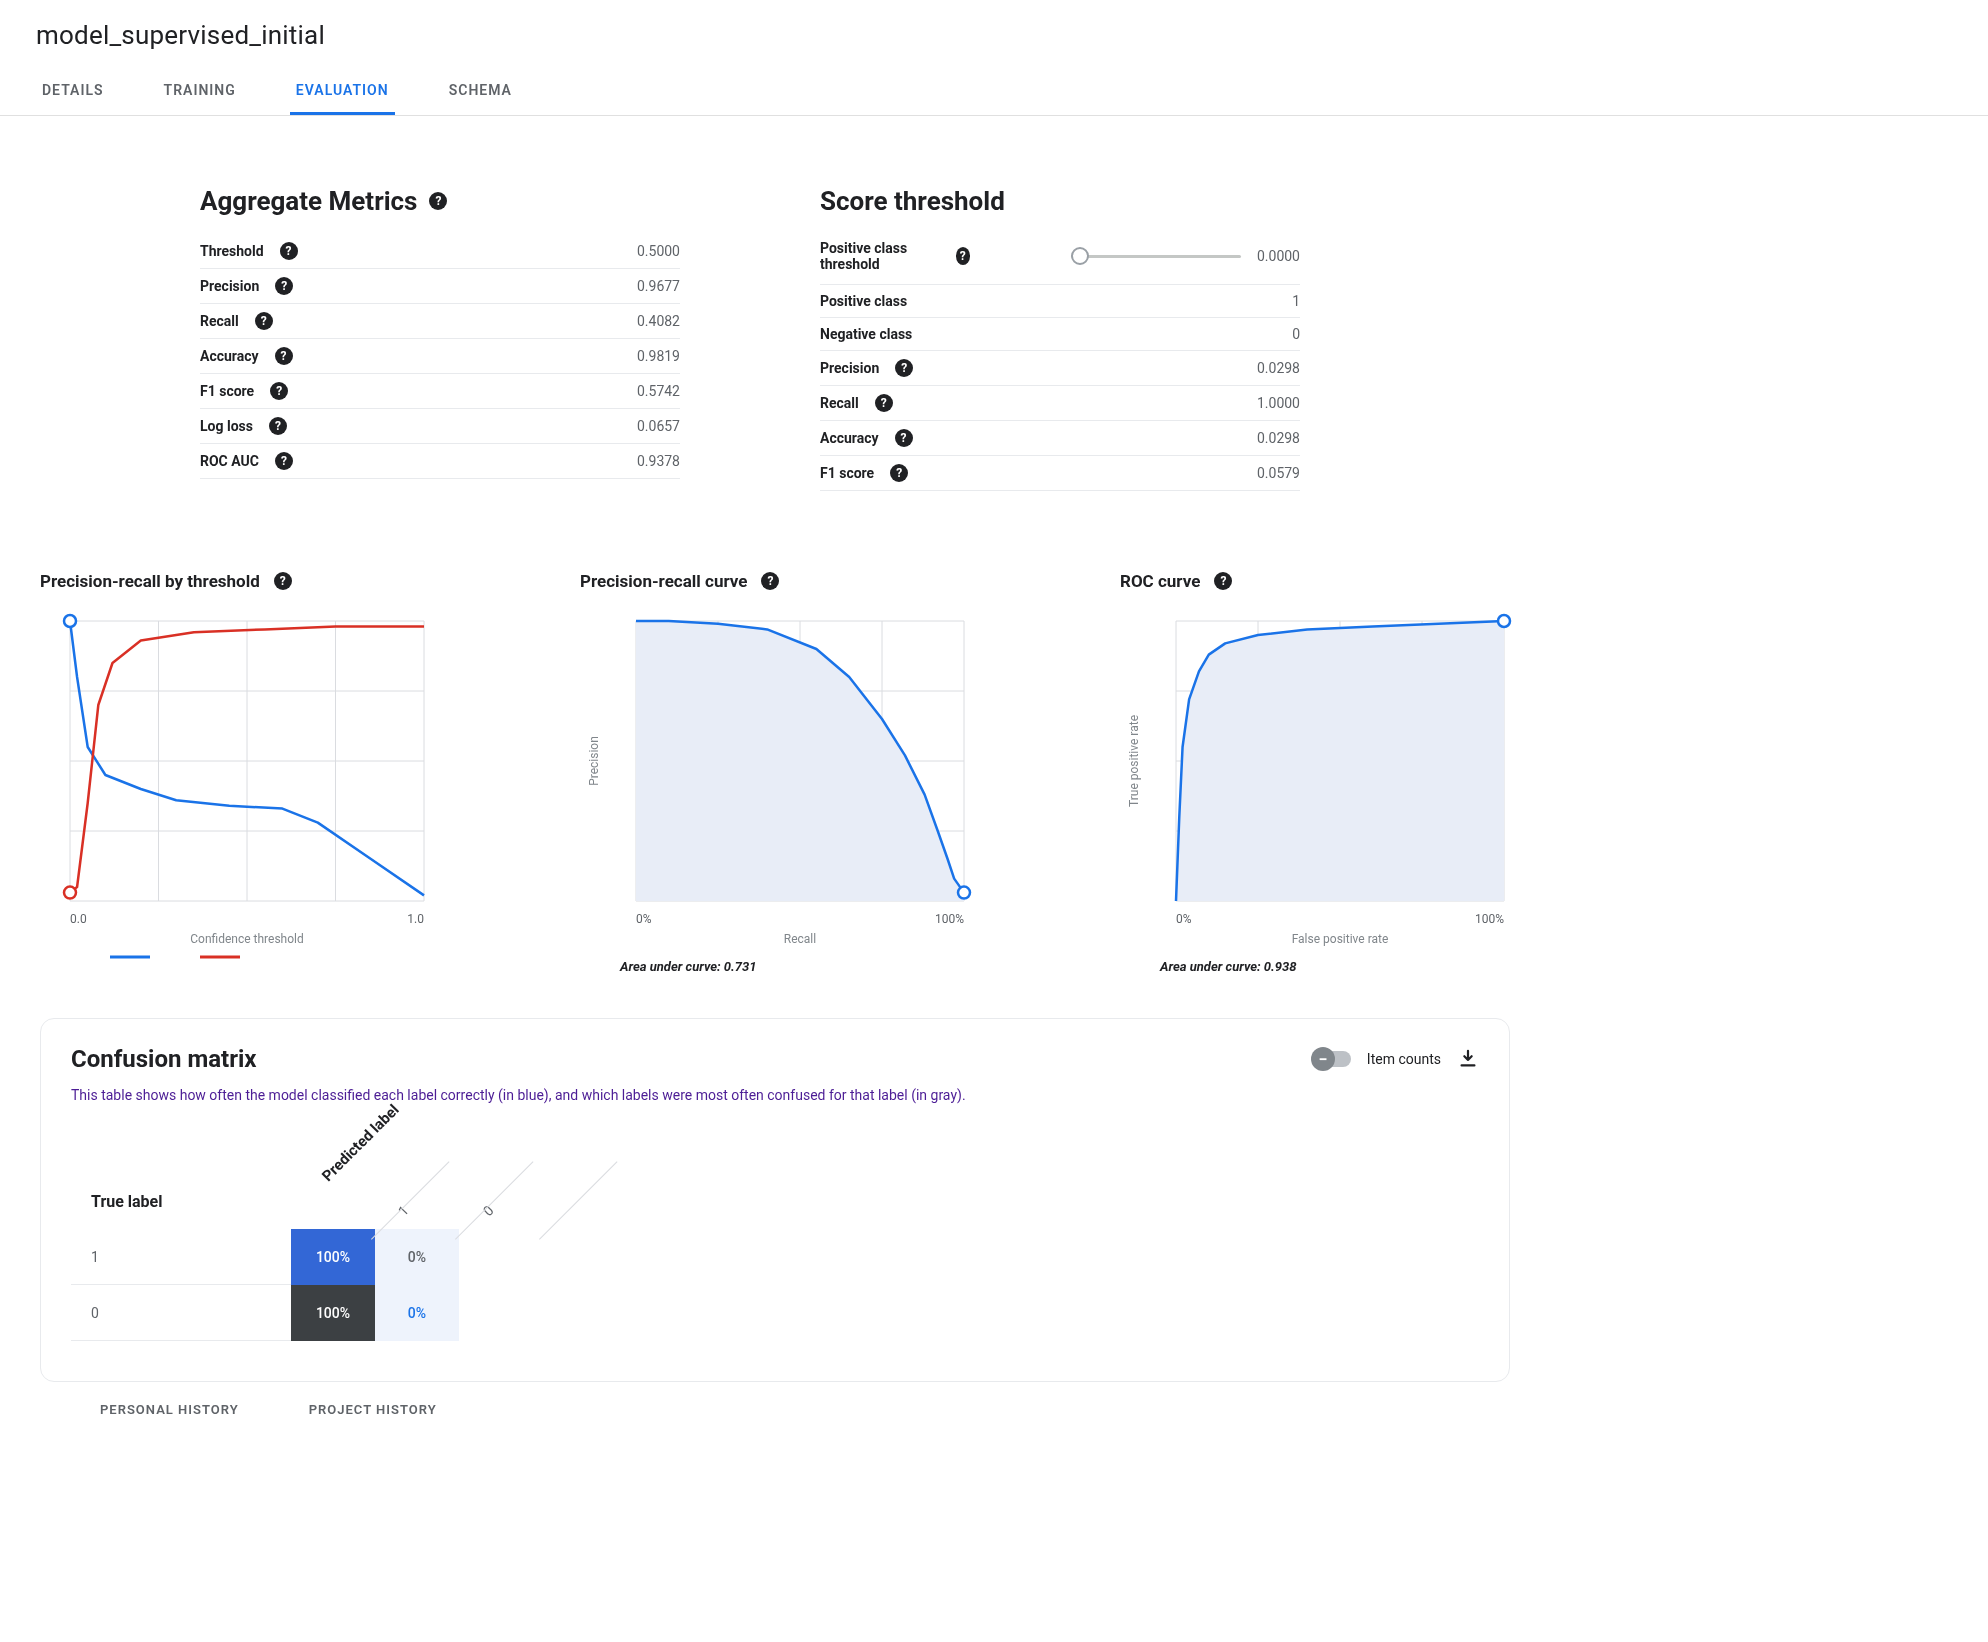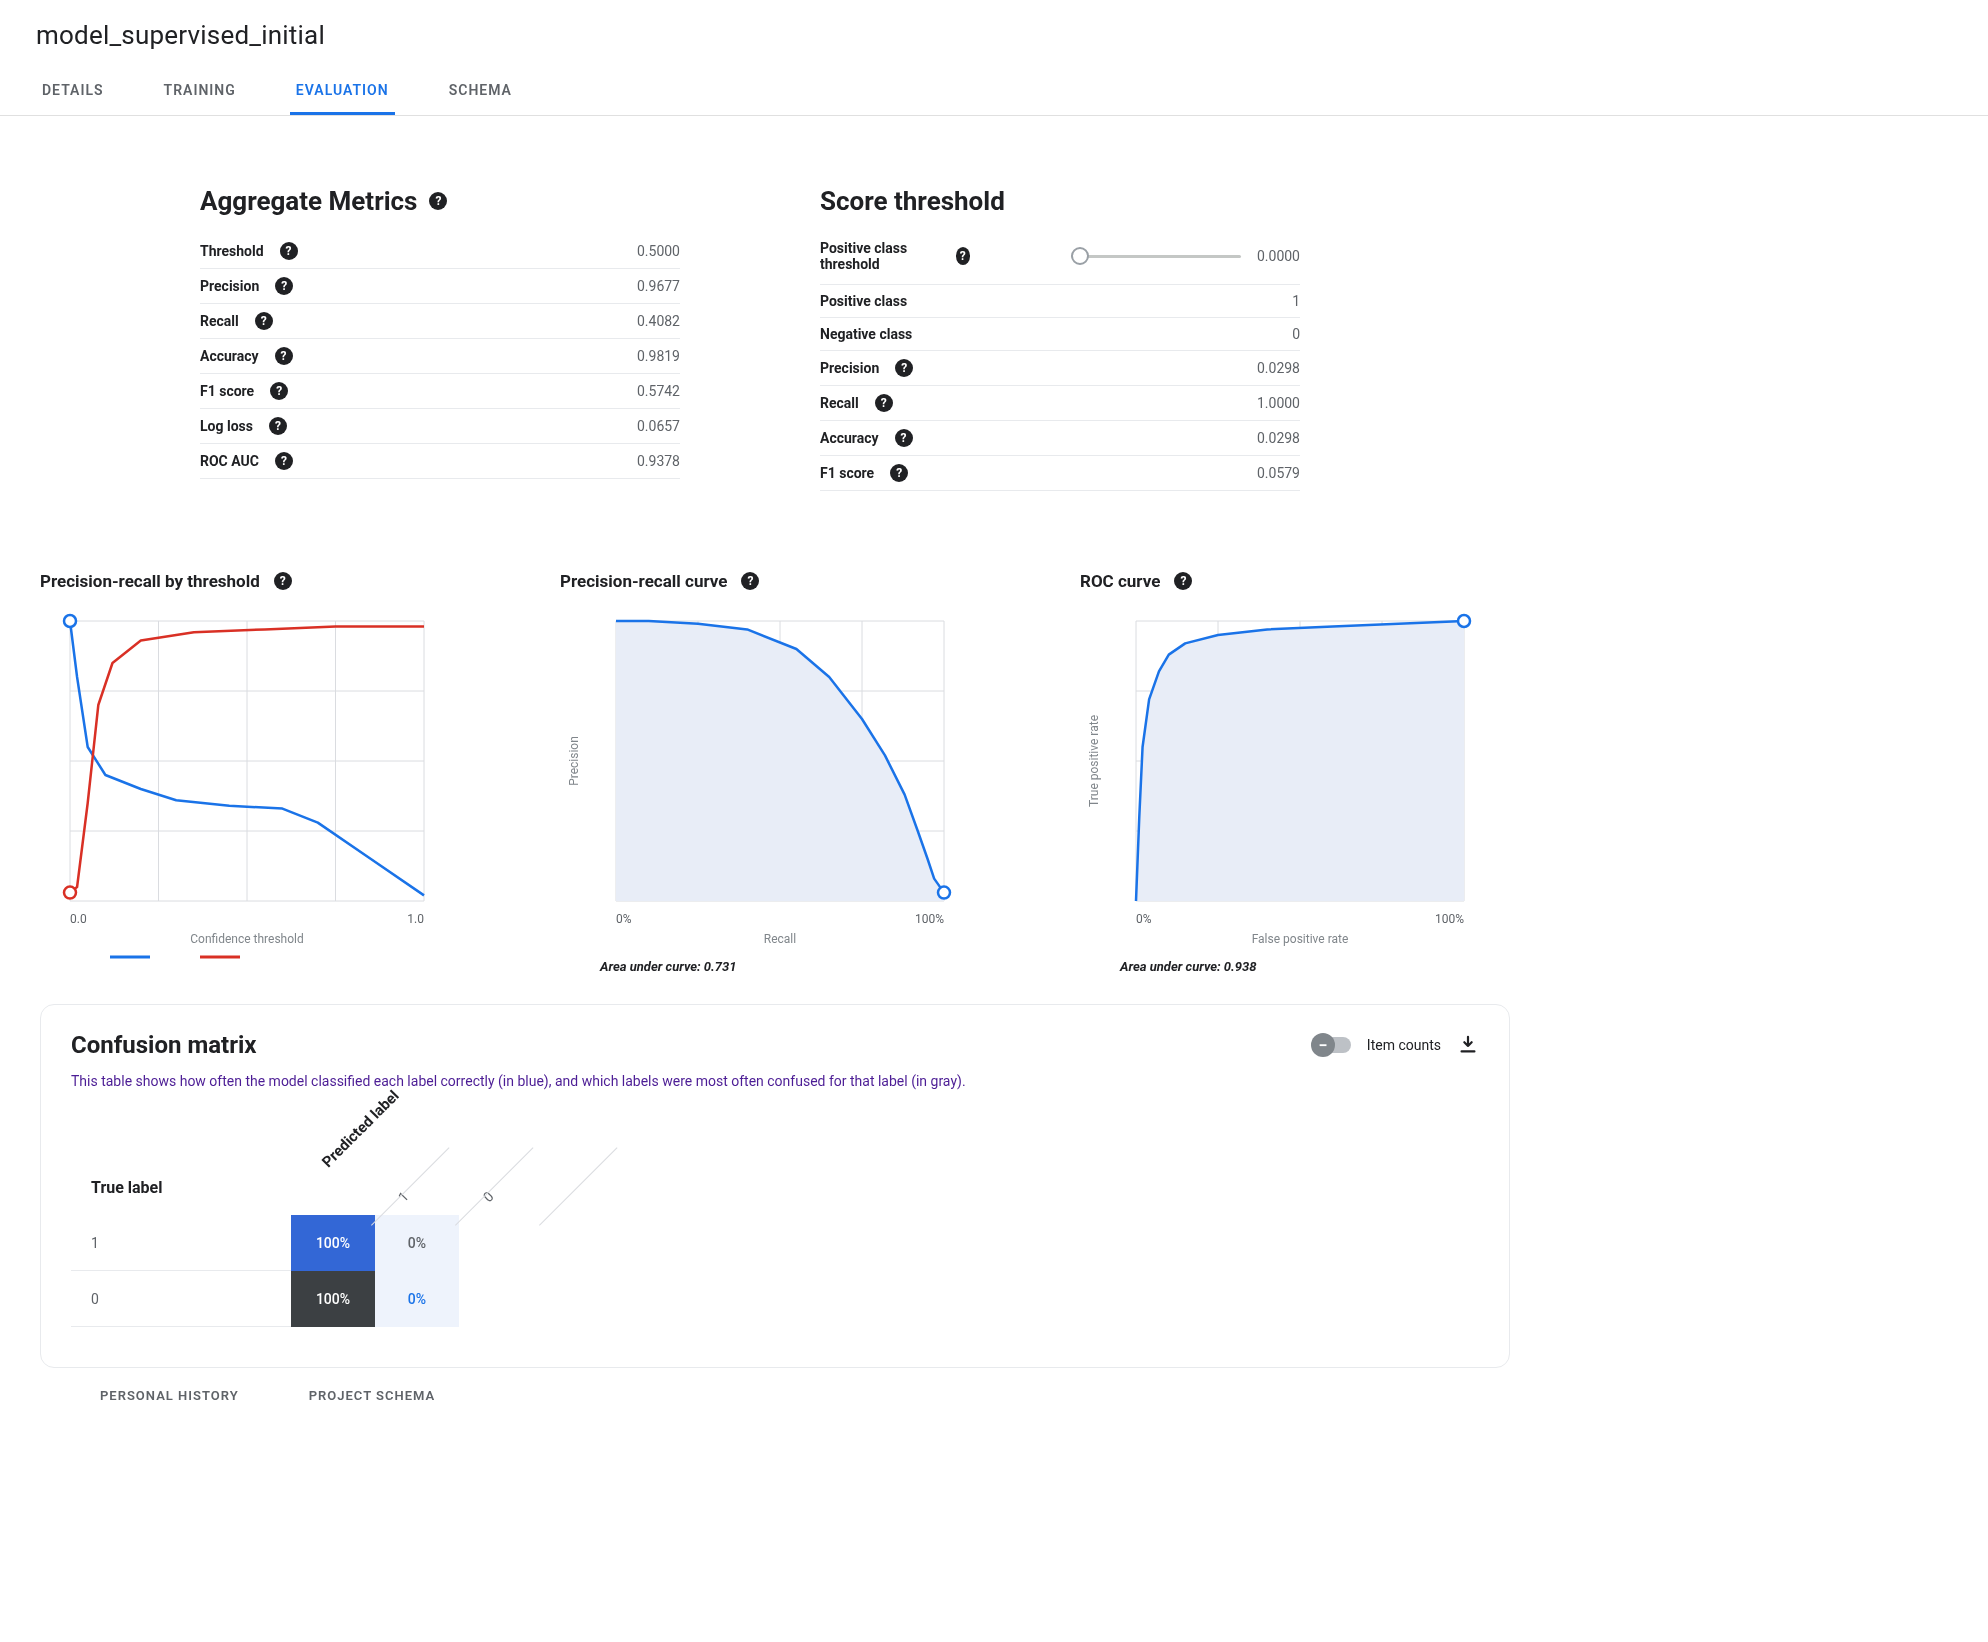--- a/index.html
+++ b/index.html
@@ -121,23 +121,23 @@
   }
   .slider::-moz-range-thumb {
     width: 18px; height: 18px;
     border-radius: 50%;
     background: #fff;
     border: 2px solid #9aa0a6;
     cursor: pointer;
   }
   .charts-row {
     display: flex;
-    gap: 40px;
+    gap: 60px;
     margin-left: -160px;
-    margin-bottom: 30px;
+    margin-bottom: 44px;
   }
   .chart-block {
     width: 480px;
   }
   .chart-title {
     font-size: 17px;
     font-weight: 700;
     margin-bottom: 20px;
     display: flex;
     align-items: center;
@@ -531,16 +531,16 @@
             <div class="cm-cell" style="background: rgb(238, 243, 252); color: rgb(95, 99, 104);">0%</div>
             <div class="cm-cell cm-rowhead">0</div>
             <div class="cm-cell" style="background: rgb(60, 64, 67); color: rgb(255, 255, 255);">100%</div>
             <div class="cm-cell" style="background: rgb(238, 243, 252); color: rgb(26, 115, 232);">0%</div>
           </div>
       </div>
     </div>
 
     <div class="footer-tabs" id="footer-tabs">
         <div>PERSONAL HISTORY</div>
-        <div>PROJECT SCHEMA</div>
+        <div>PROJECT HISTORY</div>
       </div>
   </div>
 </div>
 
 </body></html>

